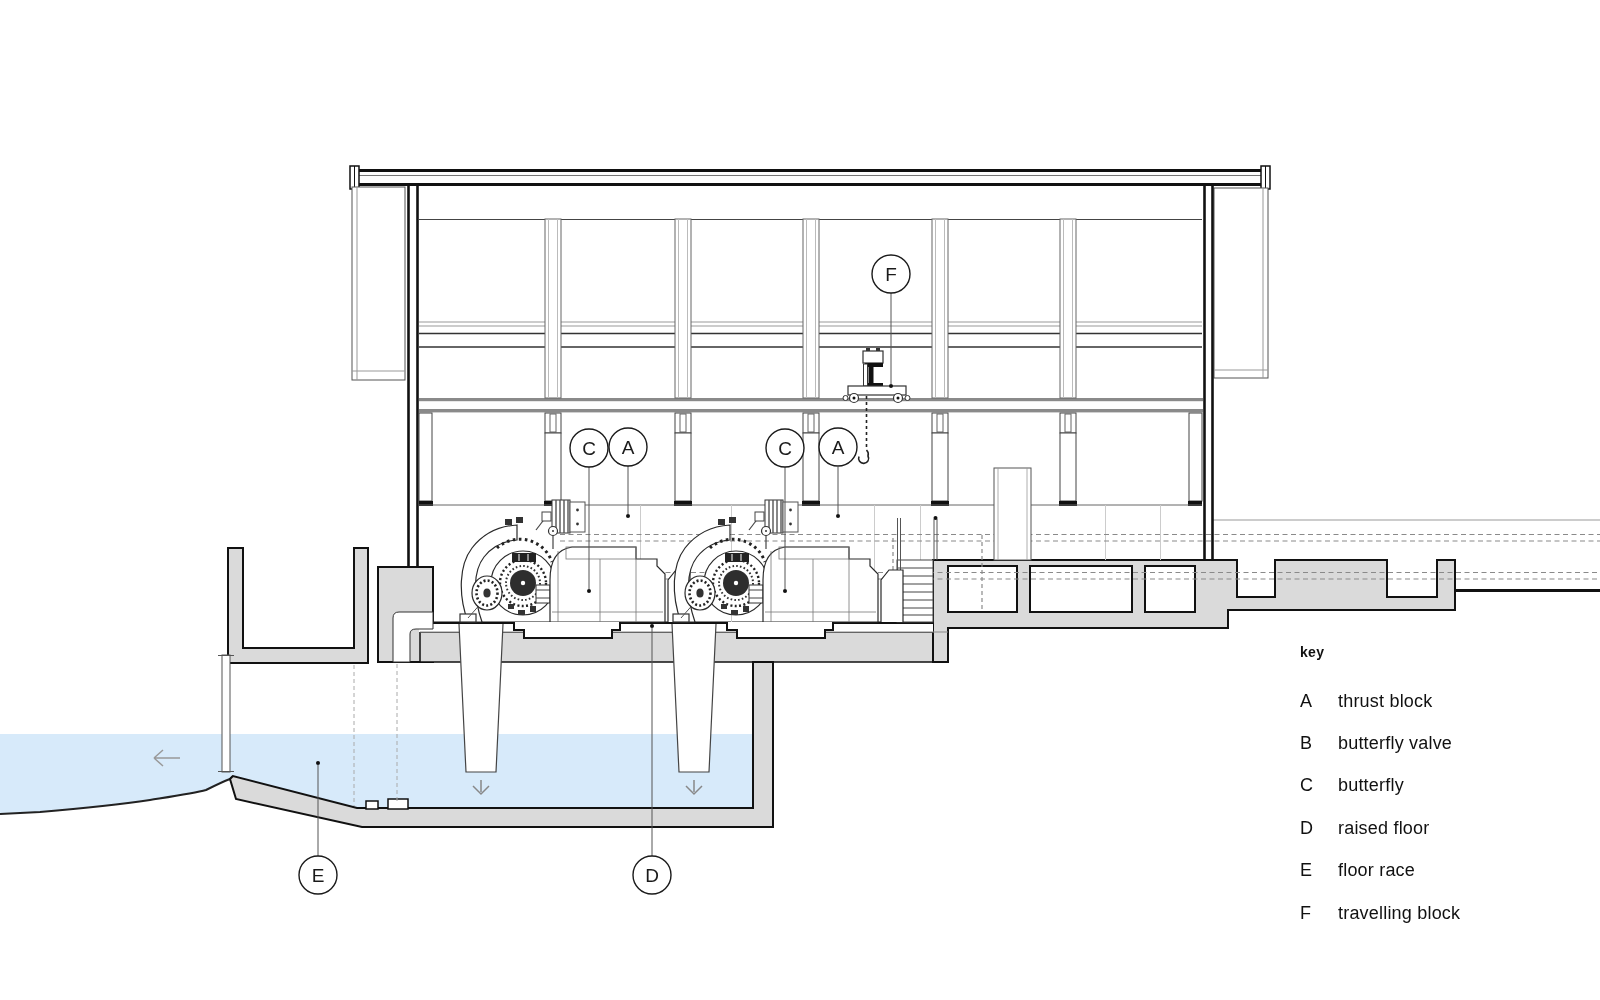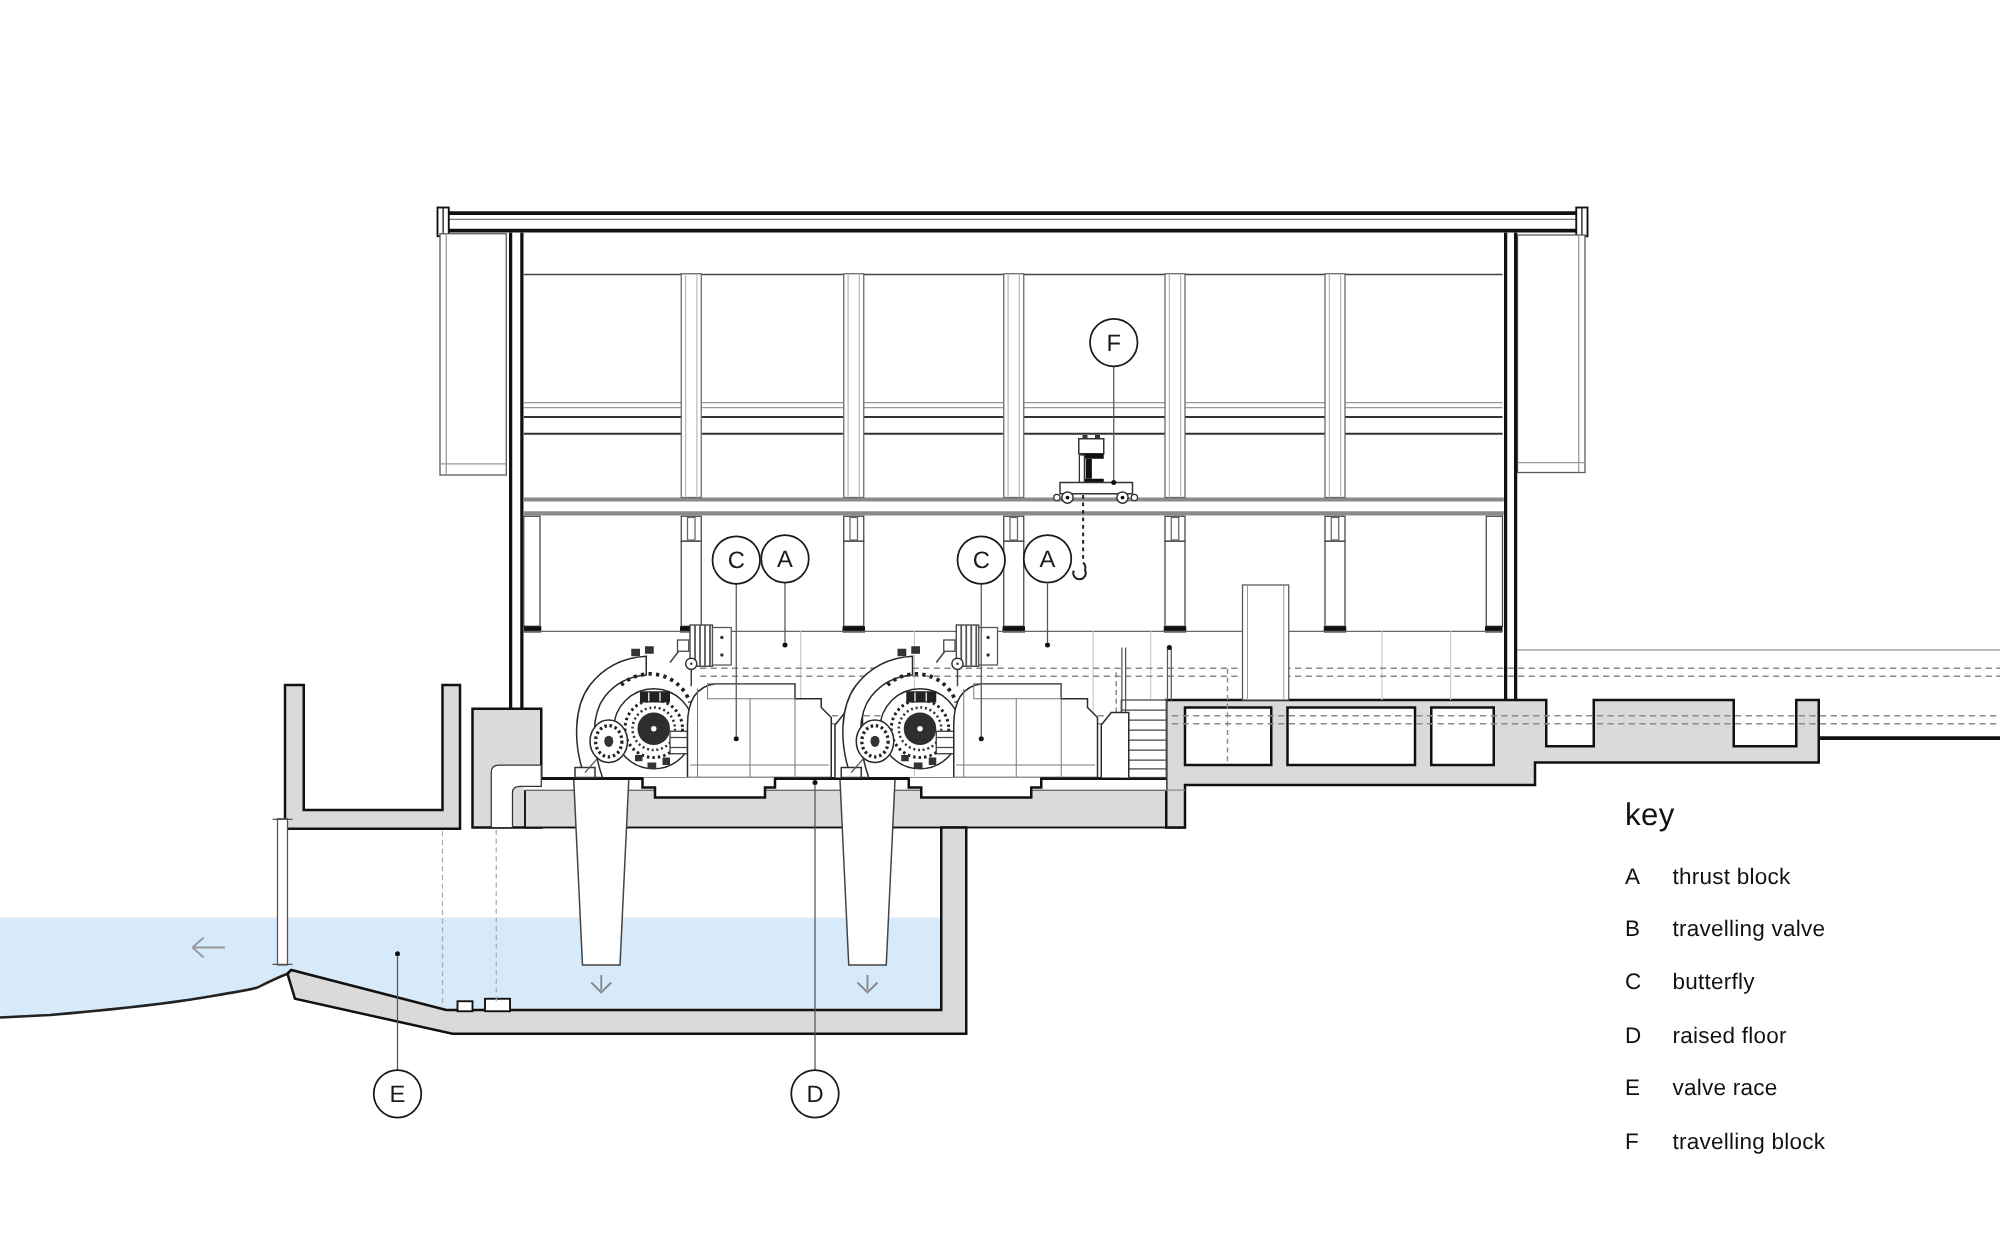--- a/index.html
+++ b/index.html
@@ -1,21 +1,21 @@
 <!DOCTYPE html>
 <html><head>
 <meta charset="utf-8">
 <style>
   html,body{margin:0;padding:0;background:#ffffff;}
   #canvas{position:relative;width:1600px;height:1000px;background:#fff;overflow:hidden;
           font-family:"Liberation Sans",sans-serif;}
   #drawing{position:absolute;left:0;top:0;}
   
   #key{position:absolute;left:1300px;top:638px;color:#111;}
-  #key .title{font-size:25px;font-weight:normal;height:42px;line-height:28px;letter-spacing:.3px;}
+  #key .title{font-size:14px;font-weight:bold;height:42px;line-height:28px;letter-spacing:.3px;}
   #key .row{display:flex;height:42.4px;align-items:center;font-size:18px;font-weight:400;}
   #key .letter{width:38px;flex:0 0 38px;}
   #key .label{letter-spacing:.2px;}
   svg text{font-family:"Liberation Sans",sans-serif;font-size:19px;fill:#1a1a1a;}
 </style>
 </head>
 <body>
 
 <div id="canvas">
 
@@ -352,33 +352,33 @@
 </svg>
 
 <div id="key">
   <div class="title">key</div>
   <div class="row">
     <span class="letter">A</span>
     <span class="label">thrust block</span>
   </div>
   <div class="row">
     <span class="letter">B</span>
-    <span class="label">travelling valve</span>
+    <span class="label">butterfly valve</span>
   </div>
   <div class="row">
     <span class="letter">C</span>
     <span class="label">butterfly</span>
   </div>
   <div class="row">
     <span class="letter">D</span>
     <span class="label">raised floor</span>
   </div>
   <div class="row">
     <span class="letter">E</span>
-    <span class="label">valve race</span>
+    <span class="label">floor race</span>
   </div>
   <div class="row">
     <span class="letter">F</span>
     <span class="label">travelling block</span>
   </div>
 </div>
 
 </div>
 
 </body></html>

